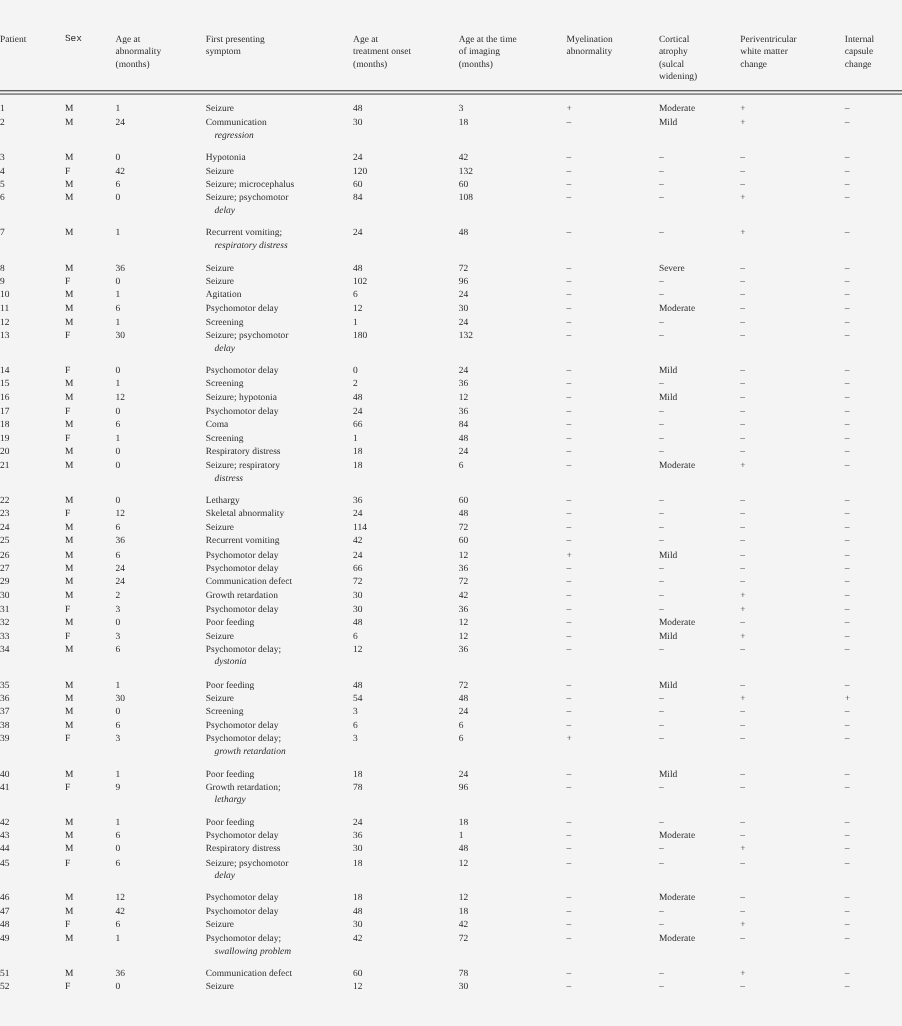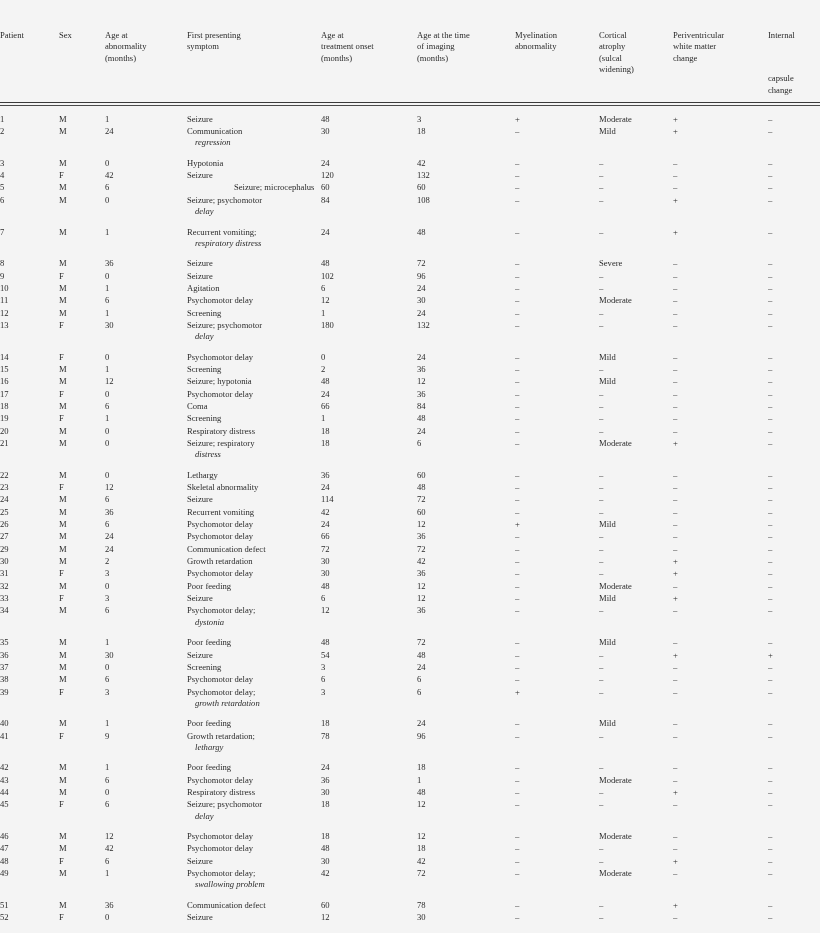--- a/index.html
+++ b/index.html
@@ -117,21 +117,21 @@
       <col class="c-periv">
       <col class="c-internal">
     </colgroup>
 
     <thead class="head-group">
       <tr>
         <th class="hcell pad-l">
             <span style="display: block;">Patient</span>
           </th>
         <th class="hcell">
-            <span style="display: block;">Sex</span>
+            <span style="display: block; font-family: Liberation Mono, monospace;">Sex</span>
           </th>
         <th class="hcell">
             <span style="display: block;">Age at</span>
             <span style="display: block;">abnormality</span>
             <span style="display: block;">(months)</span>
           </th>
         <th class="hcell">
             <span style="display: block;">First presenting</span>
             <span style="display: block;">symptom</span>
           </th>
@@ -155,21 +155,21 @@
             <span style="display: block;">(sulcal</span>
             <span style="display: block;">widening)</span>
           </th>
         <th class="hcell">
             <span style="display: block;">Periventricular</span>
             <span style="display: block;">white matter</span>
             <span style="display: block;">change</span>
           </th>
         <th class="hcell">
             <span style="display: block;">Internal</span>
-            <span style="display: block; margin-top: 32px;">capsule</span>
+            <span style="display: block;">capsule</span>
             <span style="display: block;">change</span>
           </th>
       </tr>
       <tr class="rule-row">
         <td colspan="10">
           <div class="rule-outer"></div>
         </td>
       </tr>
     </thead>
 
@@ -232,21 +232,21 @@
           <td class="txt-cell"><span class="sign">–</span></td>
           <td class="txt-cell"><span class="sign">–</span></td>
           <td class="txt-cell"><span class="sign">–</span></td>
           <td class="txt-cell"><span class="sign">–</span></td>
         </tr>
         <tr>
           <td class="pad-l txt-cell"><span>5</span></td>
           <td class="txt-cell"><span>M</span></td>
           <td class="txt-cell"><span>6</span></td>
           <td class="sym-wrap">
-            <span style="display: block; margin-left: 47px;">Seizure; microcephalus</span>
+            <span style="display: block;">Seizure; microcephalus</span>
           </td>
           <td class="txt-cell"><span>60</span></td>
           <td class="txt-cell"><span>60</span></td>
           <td class="txt-cell"><span class="sign">–</span></td>
           <td class="txt-cell"><span class="sign">–</span></td>
           <td class="txt-cell"><span class="sign">–</span></td>
           <td class="txt-cell"><span class="sign">–</span></td>
         </tr>
         <tr>
           <td class="pad-l txt-cell"><span>6</span></td>

